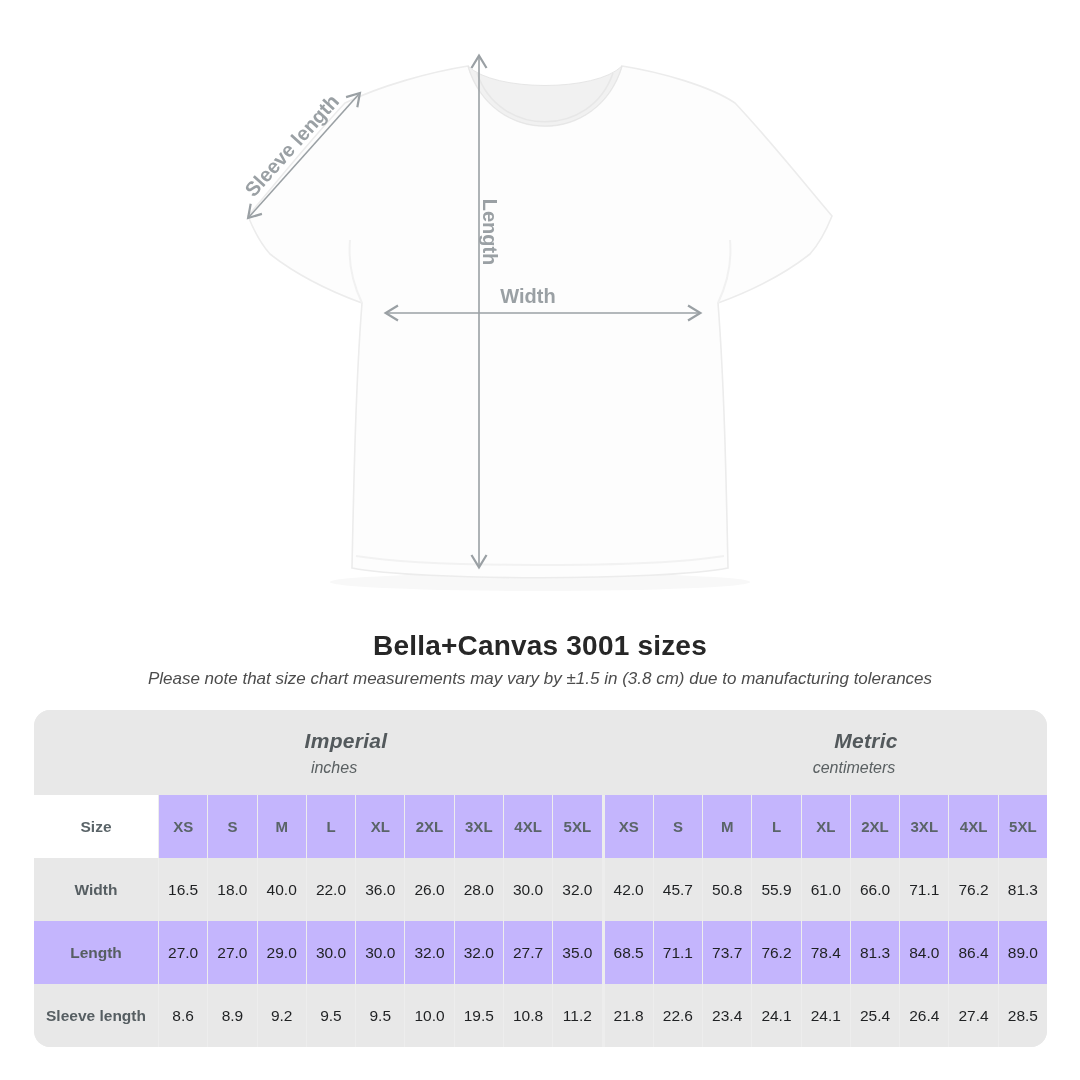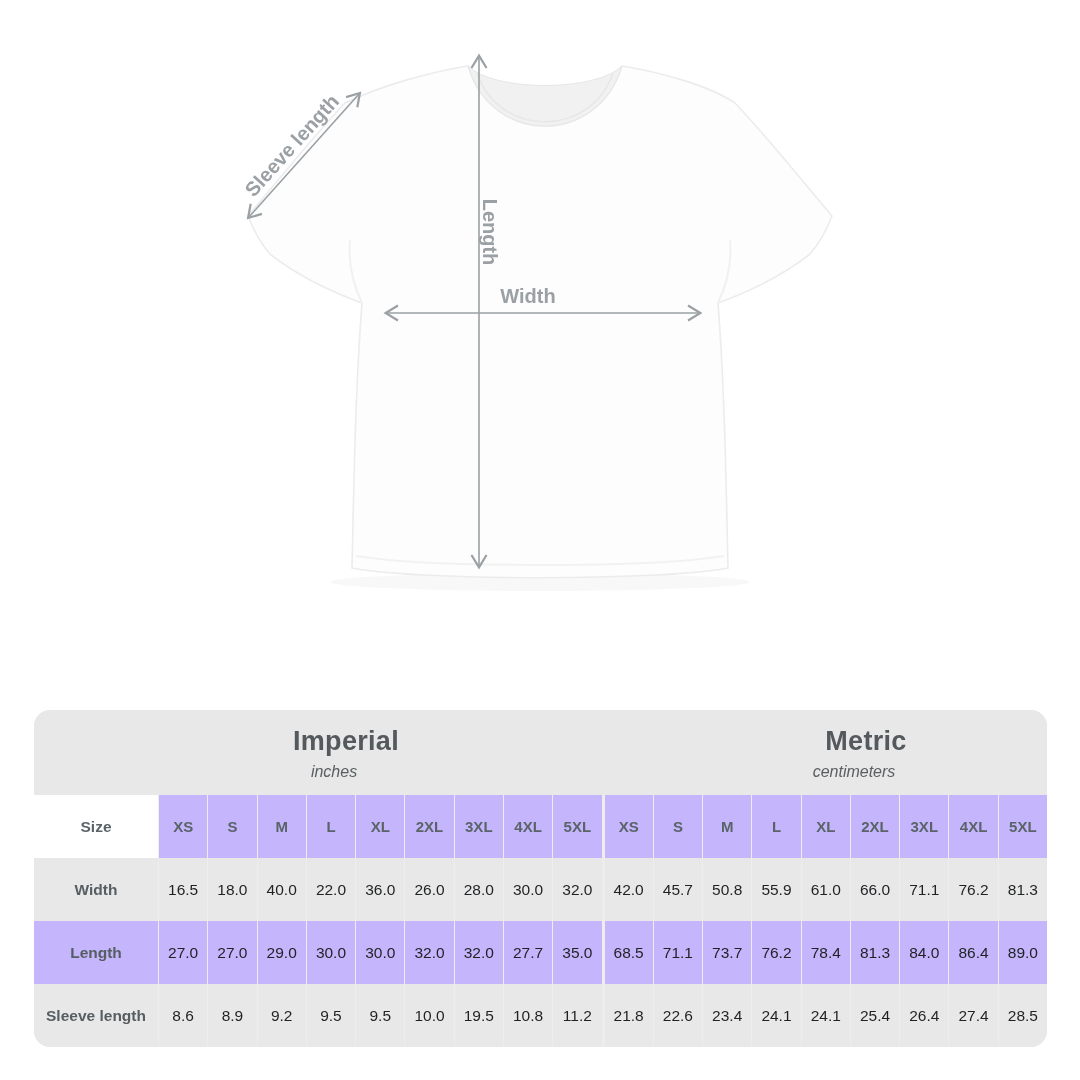--- a/index.html
+++ b/index.html
@@ -22,21 +22,21 @@
     grid-template-columns:124px repeat(9,1fr) 1px repeat(9,1fr);
     grid-template-rows:85px 63px 63px 63px 63px;
     column-gap:1px;row-gap:0;
     background:#ededed;
     border-radius:16px;overflow:hidden;
   }
   .band{grid-column:1/-1;background:#e8e8e8;position:relative;}
   .band-half{position:absolute;top:50%;transform:translateY(-50%);display:flex;flex-direction:column;align-items:center;gap:6px;}
   .band-half.imperial{left:0;width:600px;}
   .band-half.metric{left:610px;width:420px;}
-  .grp-label{font-size:27px;font-weight:bold;color:#53595c;letter-spacing:0.3px;margin-left:24px;}
+  .grp-label{font-size:21px;font-weight:bold;font-style:italic;color:#53595c;letter-spacing:0.3px;margin-left:24px;}
   .grp-unit{font-size:16px;font-style:italic;color:#5a6062;}
   .cell{display:flex;align-items:center;justify-content:center;}
   .white{background:#c4b5fd;}
   .gray{background:#e8e8e8;}
   .corner{background:#ffffff;font-weight:bold;font-size:15.5px;color:#5a6468;}
   .size-h{font-weight:bold;font-size:15px;color:#5a6468;}
   .row-label{font-weight:bold;font-size:15.5px;color:#565e62;}
   .val{font-size:15.5px;color:#1f2123;}
 </style>
 </head>
@@ -83,20 +83,24 @@
         <line x1="387" y1="313" x2="699" y2="313" marker-start="url(#ah)" marker-end="url(#ah)"></line>
         <line x1="249" y1="217" x2="359" y2="94" marker-start="url(#ah)" marker-end="url(#ah)"></line>
       </g>
 
       <text class="meas-label" transform="translate(483,232) rotate(90)" text-anchor="middle">Length</text>
       <text class="meas-label" x="528" y="303" text-anchor="middle">Width</text>
       <text class="meas-label" transform="translate(297,150) rotate(-48)" text-anchor="middle">Sleeve length</text>
     </svg>
   </div>
 
+  <div class="title-block">
+    <div class="chart-title">Bella+Canvas 3001 sizes</div>
+    <div class="chart-subtitle">Please note that size chart measurements may vary by ±1.5 in (3.8 cm) due to manufacturing tolerances</div>
+  </div>
 
   <div class="size-table" id="size-table">
     <div class="band">
       <div class="band-half imperial">
         <span class="grp-label">Imperial</span>
         <span class="grp-unit">inches</span>
       </div>
       <div class="band-half metric">
         <span class="grp-label">Metric</span>
         <span class="grp-unit">centimeters</span>

